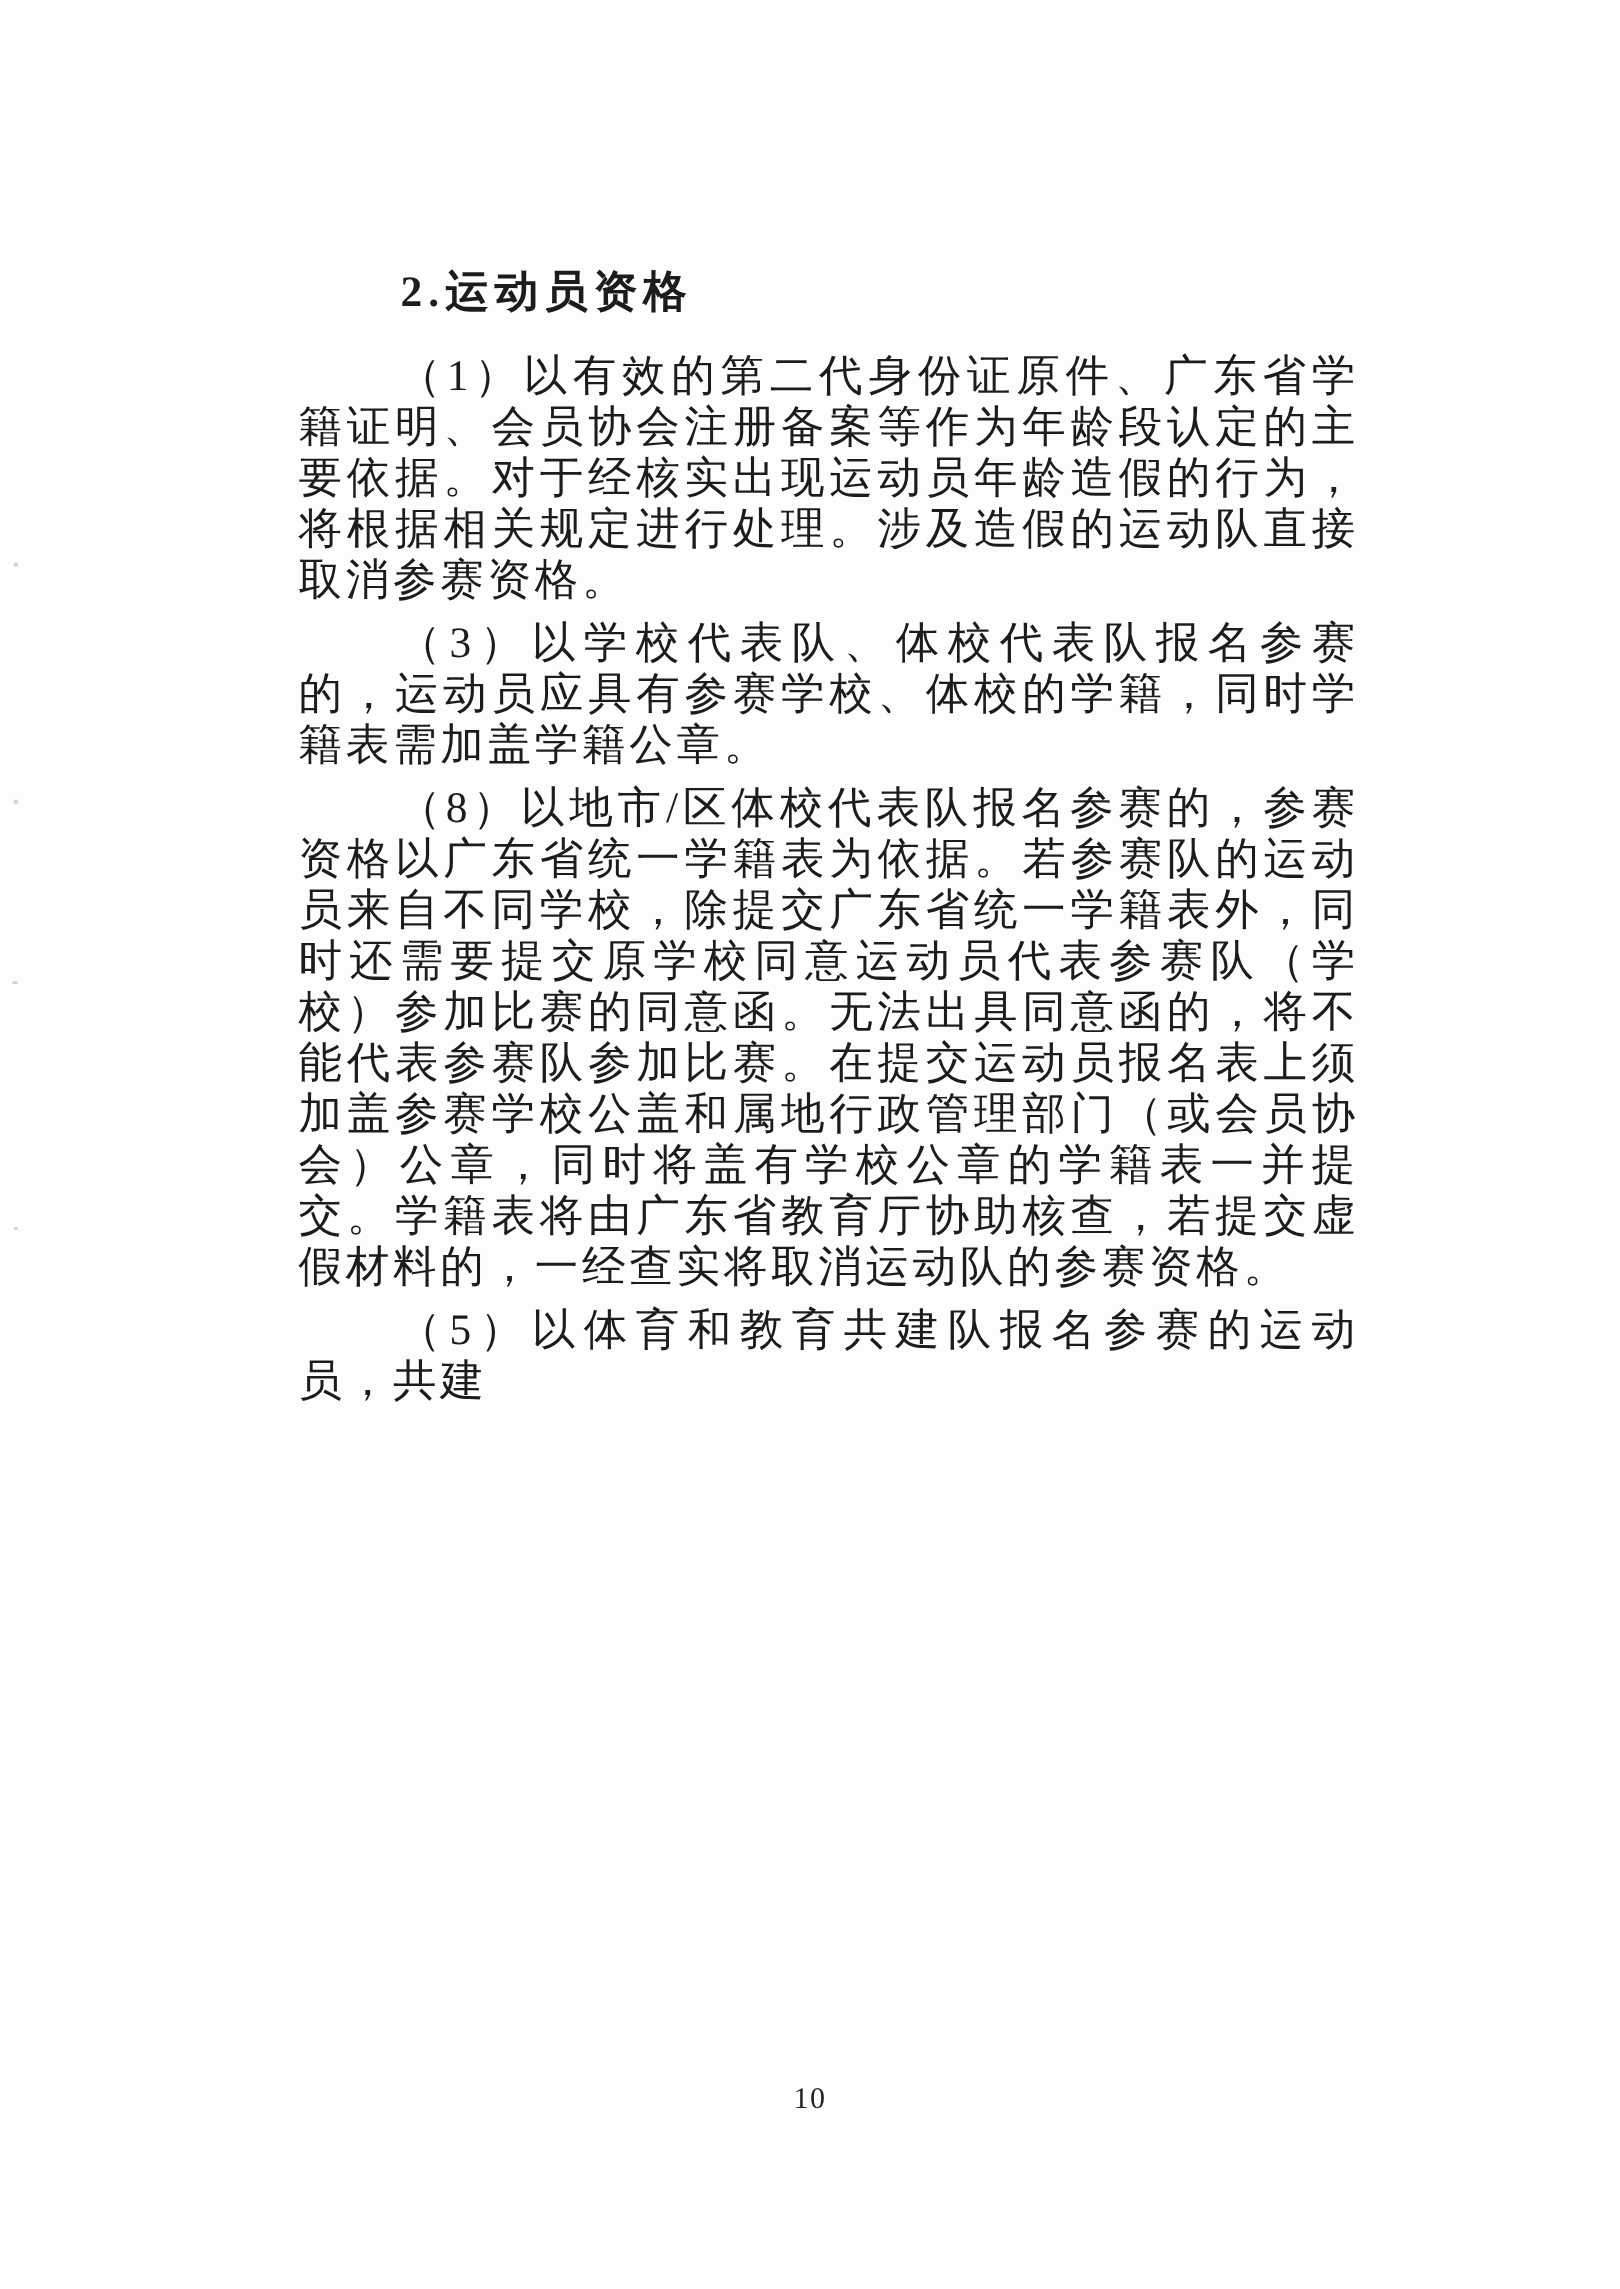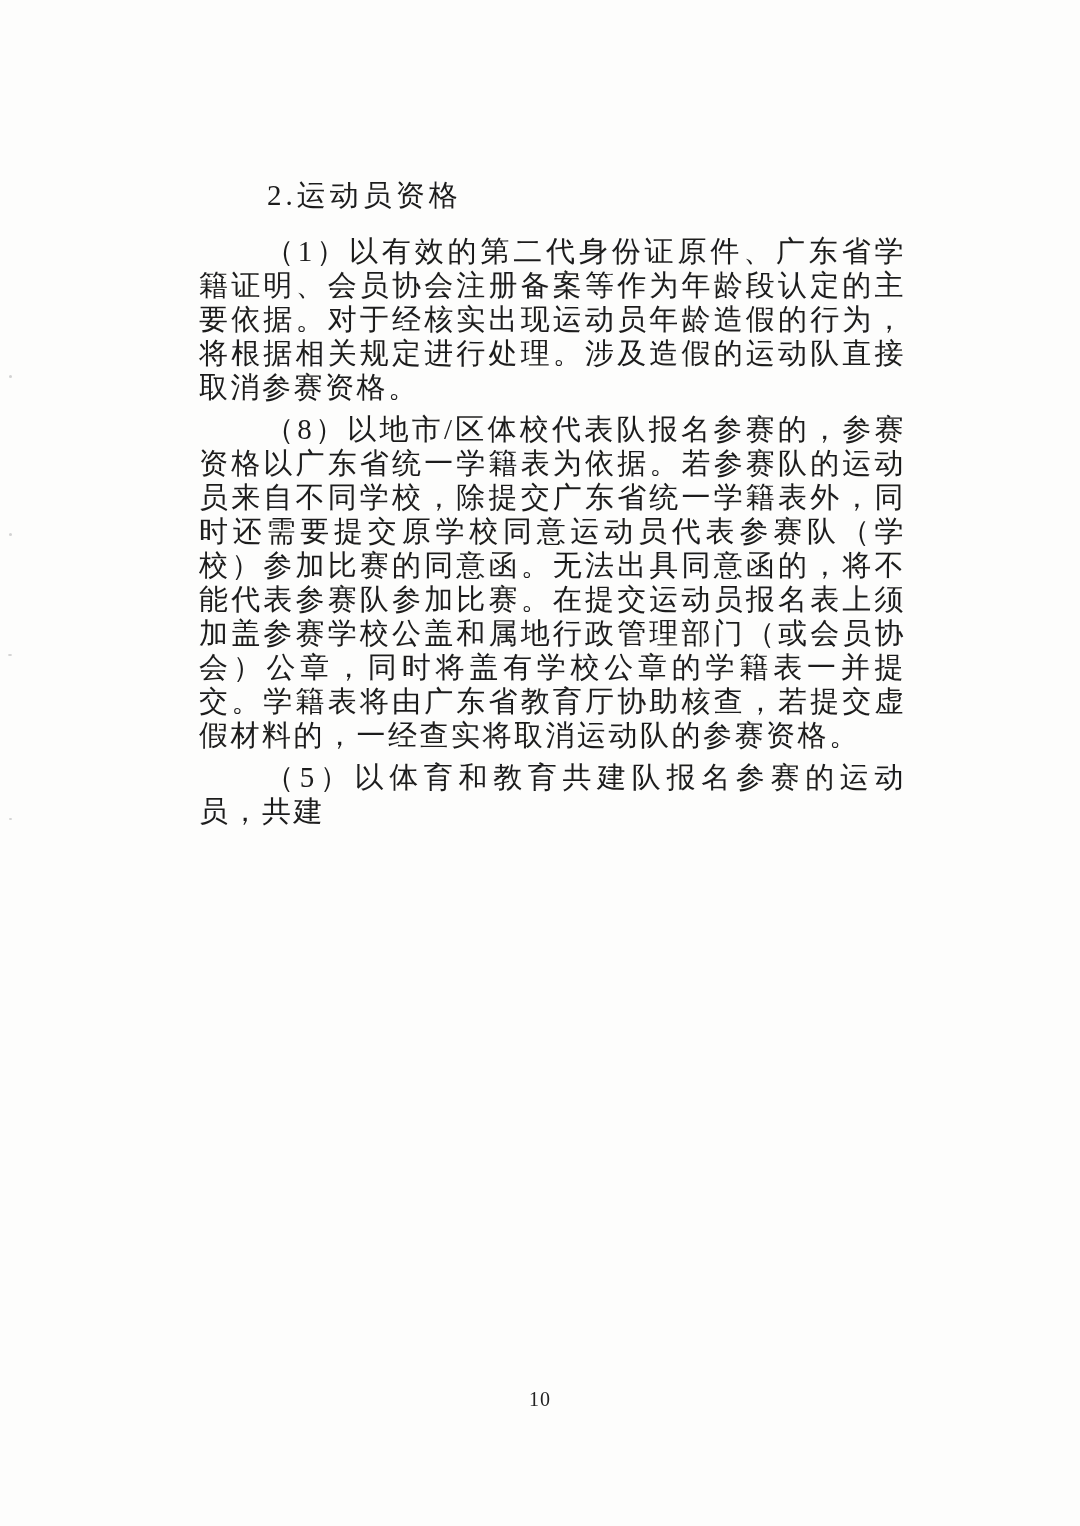--- a/index.html
+++ b/index.html
@@ -22,21 +22,21 @@
     left: 199px;
     top: 170px;
     width: 707px;
   }
   .heading {
     margin: 0 0 14px 0;
     font-size: 29px;
     line-height: 50px;
     letter-spacing: 4px;
     text-indent: 68px;
-    font-weight: normal;
+    font-weight: bold;
   }
   .para {
     margin: 8px 0 0 0;
     font-size: 29px;
     line-height: 34px;
     letter-spacing: 2.5px;
     text-indent: 66px;
     text-align: justify;
     text-align-last: left;
   }
@@ -66,20 +66,21 @@
 <body>
 
 <div class="page">
 
   <div class="content">
     <p class="heading">2.运动员资格</p>
 
     <p class="para">（1）以有效的第二代身份证原件、广东省学籍证明、会员协会注册备案等作为年龄段认定的主要依据。对于经核实出现运动员年龄造假的行为，将根据相关规定进行处理。涉及造假的运动队直接取消参赛资格。</p>
 
 
+    <p class="para">（3）以学校代表队、体校代表队报名参赛的，运动员应具有参赛学校、体校的学籍，同时学籍表需加盖学籍公章。</p>
 
     <p class="para">（8）以地市/区体校代表队报名参赛的，参赛资格以广东省统一学籍表为依据。若参赛队的运动员来自不同学校，除提交广东省统一学籍表外，同时还需要提交原学校同意运动员代表参赛队（学校）参加比赛的同意函。无法出具同意函的，将不能代表参赛队参加比赛。在提交运动员报名表上须加盖参赛学校公盖和属地行政管理部门（或会员协会）公章，同时将盖有学校公章的学籍表一并提交。学籍表将由广东省教育厅协助核查，若提交虚假材料的，一经查实将取消运动队的参赛资格。</p>
 
     <p class="para">（5）以体育和教育共建队报名参赛的运动员，共建</p>
   </div>
 
   <div class="page-number">10</div>
 
   <span class="speck s1"></span>
   <span class="speck s2"></span>

